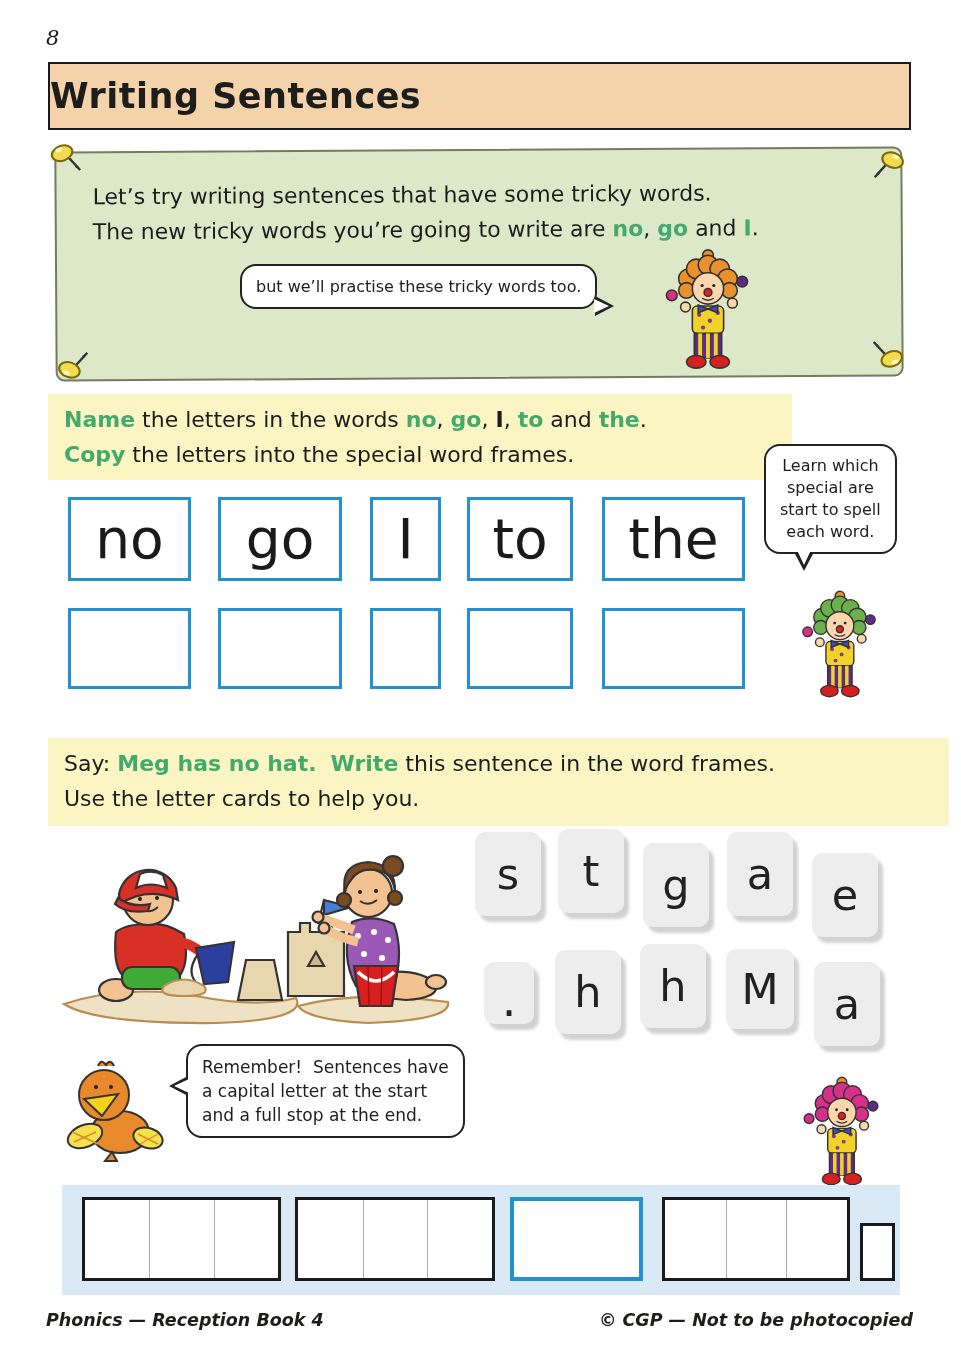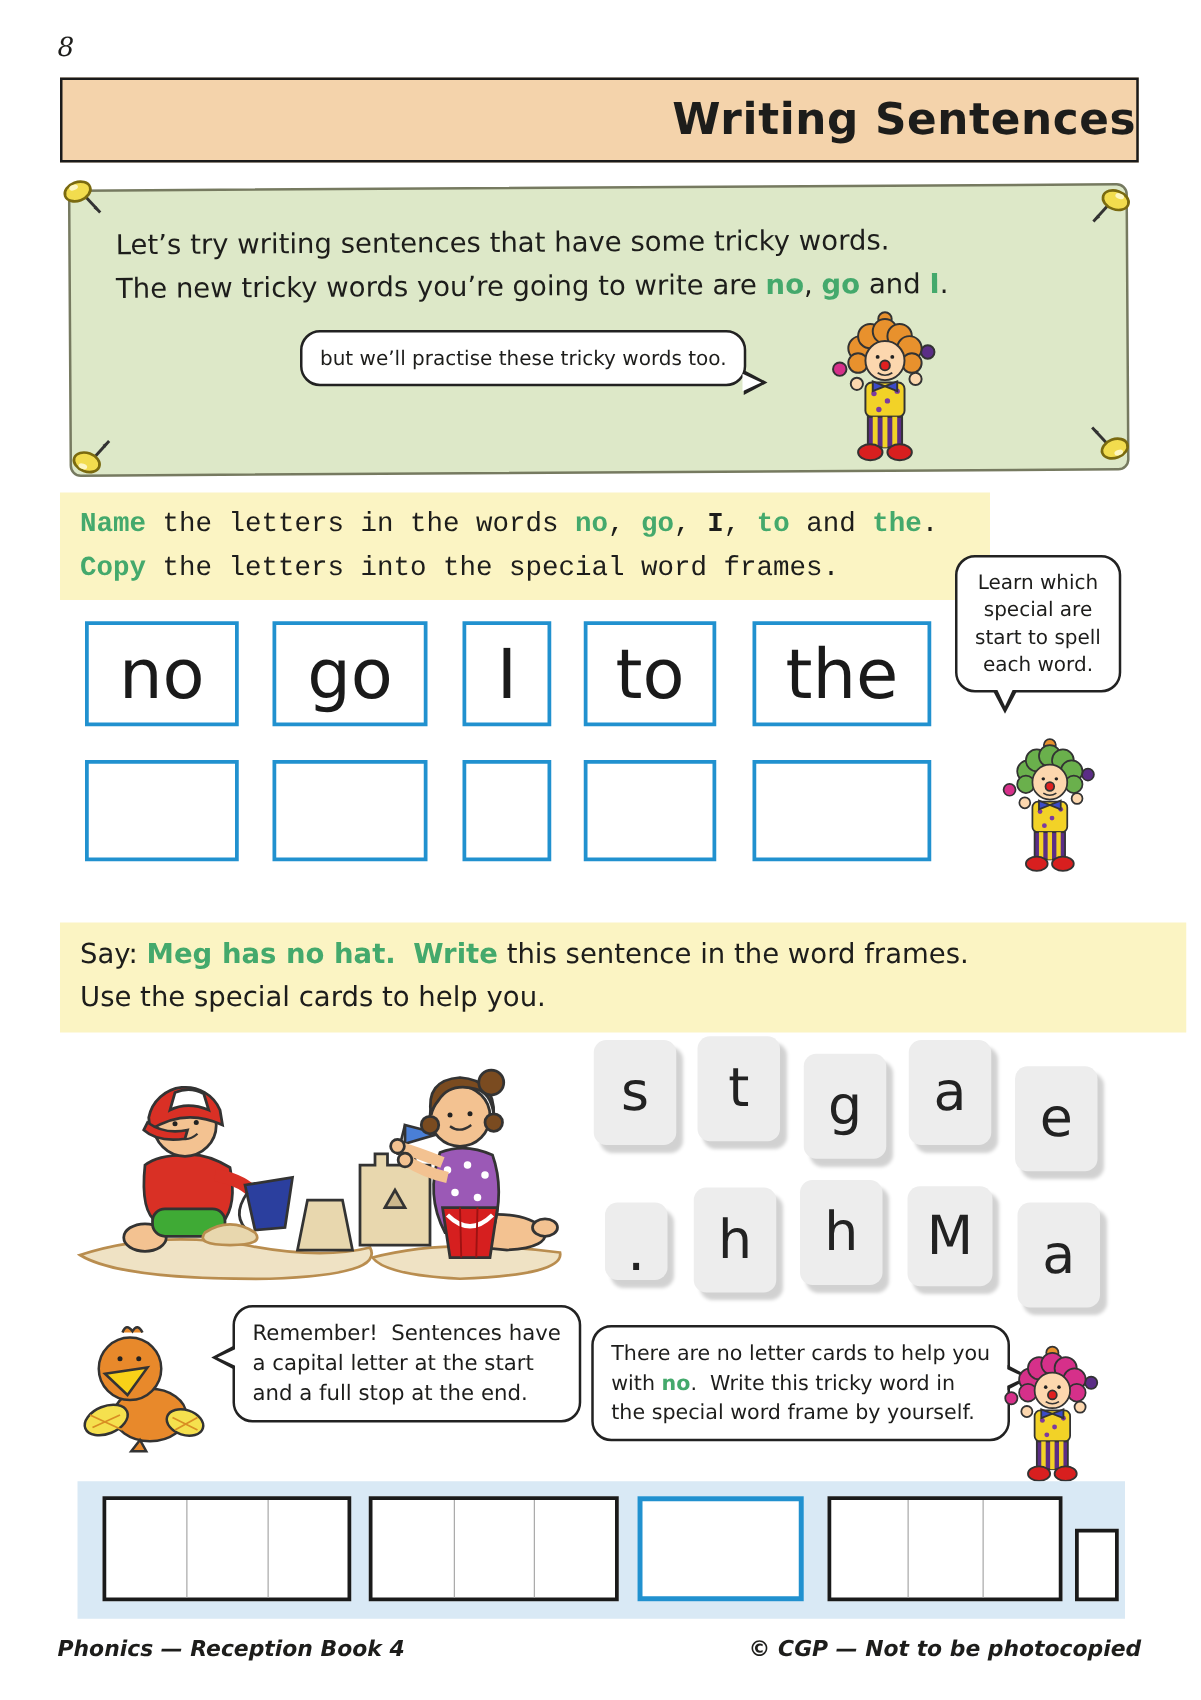--- a/index.html
+++ b/index.html
@@ -6,21 +6,21 @@
   #page{position:relative;width:961px;height:1360px;background:#ffffff;overflow:hidden;
         font-family:"DejaVu Sans","Liberation Sans",sans-serif;color:#1d1d1b;}
   .abs{position:absolute;}
   .line{white-space:pre;}
   .g{color:var(--green);font-weight:bold;}
   .b{color:#1d1d1b;font-weight:bold;}
 
   #page-number{left:46px;top:26px;font:italic 21px "DejaVu Serif","Liberation Serif",serif;}
 
   #title-banner{left:48px;top:62px;width:863px;height:68px;background:var(--title-bg);
-    border:2.5px solid #1a1a1a;box-sizing:border-box;display:flex;align-items:center;justify-content:flex-end;
+    border:2.5px solid #1a1a1a;box-sizing:border-box;display:flex;align-items:center;justify-content:flex-start;
     font-size:35px;font-weight:bold;letter-spacing:.5px;}
 
   #intro-banner{left:55px;top:149px;width:848px;height:230px;background:var(--banner-bg);
     border:2px solid #767a60;border-radius:9px;box-sizing:border-box;transform:rotate(-0.35deg);}
   #intro-text{left:36px;top:26px;font-size:22px;line-height:35px;}
   .pin{width:36px;height:36px;}
   .pin-tl{left:-8px;top:-12px;}
   .pin-tr{left:814px;top:0px;transform:scaleX(-1);}
   .pin-bl{left:-2px;top:192px;transform:scale(1,-1);}
   .pin-br{left:812px;top:186px;transform:scale(-1,-1);}
@@ -35,21 +35,21 @@
   .tail-l::before{content:"";position:absolute;left:-19px;top:30px;width:0;height:0;
     border:10px solid transparent;border-right:19px solid #222;border-left:0;}
   .tail-l::after{content:"";position:absolute;left:-14px;top:33px;width:0;height:0;
     border:7px solid transparent;border-right:15px solid #fff;border-left:0;}
   .tail-b::before{content:"";position:absolute;left:28px;bottom:-19px;width:0;height:0;
     border:10px solid transparent;border-top:19px solid #222;border-bottom:0;}
   .tail-b::after{content:"";position:absolute;left:31px;bottom:-13px;width:0;height:0;
     border:7px solid transparent;border-top:15px solid #fff;border-bottom:0;}
 
   .hl{background:var(--hl);box-sizing:border-box;padding:8px 0 0 16px;font-size:22px;line-height:35px;}
-  #instruction-1{left:48px;top:394px;width:744px;height:86px;font-family:Liberation Mono, monospace;}
+  #instruction-1{left:48px;top:394px;width:744px;height:86px;}
   #instruction-2{left:48px;top:738px;width:901px;height:88px;}
 
   .wframe{position:absolute;box-sizing:border-box;border:3.5px solid var(--frame-blue);
     background:#fff;display:flex;align-items:center;justify-content:center;
     font-size:55px;color:#1a1a1a;}
   .card{position:absolute;background:#ededed;border-radius:10px;
     box-shadow:5px 6px 3px rgba(0,0,0,0.18);display:flex;align-items:center;justify-content:center;
     font-size:43px;color:#222;}
   .card-dot{align-items:flex-end;font-size:46px;line-height:20px;padding-bottom:14px;box-sizing:border-box;}
 
@@ -227,21 +227,21 @@
   <div id="frames-bottom">
       <div class="wframe" style="left: 68px; top: 608px; width: 123px; height: 81px;"></div>
       <div class="wframe" style="left: 218px; top: 608px; width: 124px; height: 81px;"></div>
       <div class="wframe" style="left: 370px; top: 608px; width: 71px; height: 81px;"></div>
       <div class="wframe" style="left: 467px; top: 608px; width: 106px; height: 81px;"></div>
       <div class="wframe" style="left: 602px; top: 608px; width: 143px; height: 81px;"></div>
     </div>
 
   <div id="instruction-2" class="abs hl">
       <div class="line"><span>Say: </span><span class="g">Meg has no hat.</span><span>  </span><span class="g">Write</span><span> this sentence in the word frames.</span></div>
-      <div class="line"><span>Use the special cards to help you.</span></div>
+      <div class="line"><span>Use the letter cards to help you.</span></div>
     </div>
 
   <div class="abs" style="left:56px;top:836px;width:404px;height:196px;" id="kids">
 <svg viewBox="0 0 404 196" width="100%" height="100%">
  <g stroke="#333" stroke-width="2.2">
   <path d="M8,168 Q70,148 140,160 Q200,172 240,162 Q252,184 160,187 Q40,188 8,168 Z" fill="#efe2c4" stroke="#b98d4f"></path>
   <path d="M242,170 Q302,154 392,166 Q396,184 312,187 Q252,184 242,170 Z" fill="#efe2c4" stroke="#b98d4f"></path>
   <path d="M190,124 L218,124 L226,164 L182,164 Z" fill="#e8d7ae"></path>
   <path d="M232,96 h12 v-9 h10 v9 h12 v-9 h10 v9 h12 v64 h-56 Z" fill="#e8d7ae"></path>
   <path d="M252,130 l8,-14 l8,14 Z" fill="#cdb88c"></path>
@@ -329,25 +329,20 @@
   <path d="M54,96 l-7,9 h12 z" fill="#e8892b"></path>
  </g>
       </svg>
     </div>
   <div class="bubble tail-l" style="left:186px;top:1044px;font-size:17px;line-height:24px;">
       <div class="line"><span>Remember!  Sentences have</span></div>
       <div class="line"><span>a capital letter at the start</span></div>
       <div class="line"><span>and a full stop at the end.</span></div>
     </div>
 
-  <div class="bubble tail-r" style="left:473px;top:1060px;font-size:16.5px;line-height:23.5px;">
-      <div class="line"><span>There are no letter cards to help you</span></div>
-      <div class="line"><span>with </span><span class="g">no</span><span>.  Write this tricky word in</span></div>
-      <div class="line"><span>the special word frame by yourself.</span></div>
-    </div>
   <div class="abs" style="left:800px;top:1076px;width:82px;height:110px;">
 <svg viewBox="0 0 90 124" width="100%" height="100%">
  <g stroke="#333" stroke-width="1.6">
   <circle cx="46" cy="7" r="5.5" fill="#e8912d"></circle>
   <circle cx="9" cy="48" r="5.5" fill="#d6308a"></circle>
   <circle cx="81" cy="34" r="5.5" fill="#5b2d86"></circle>
   <g fill="#d6308a">
    <circle cx="26" cy="31" r="10"></circle>
             <circle cx="34" cy="21" r="10"></circle>
             <circle cx="46" cy="17" r="10"></circle>

